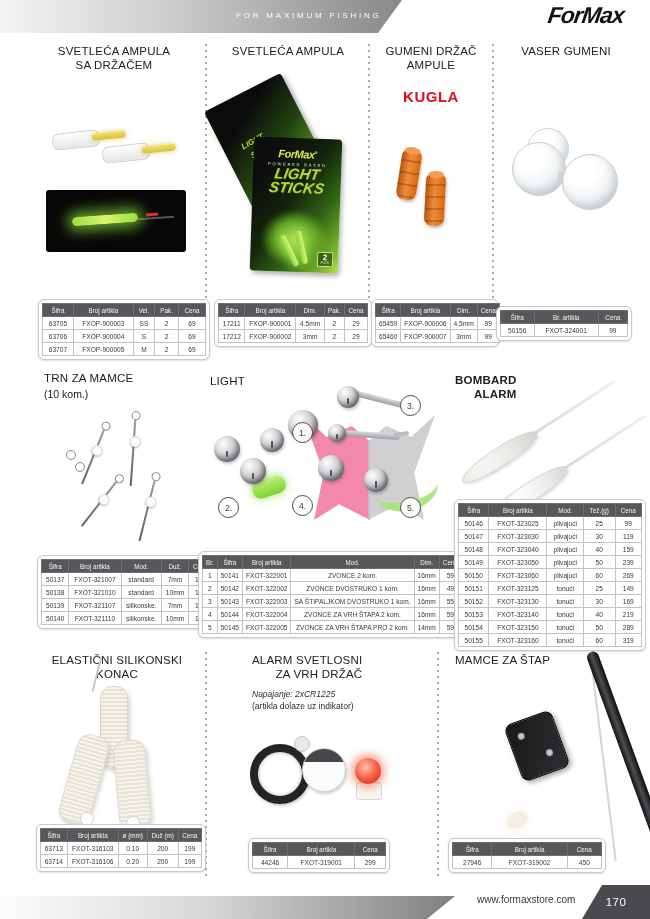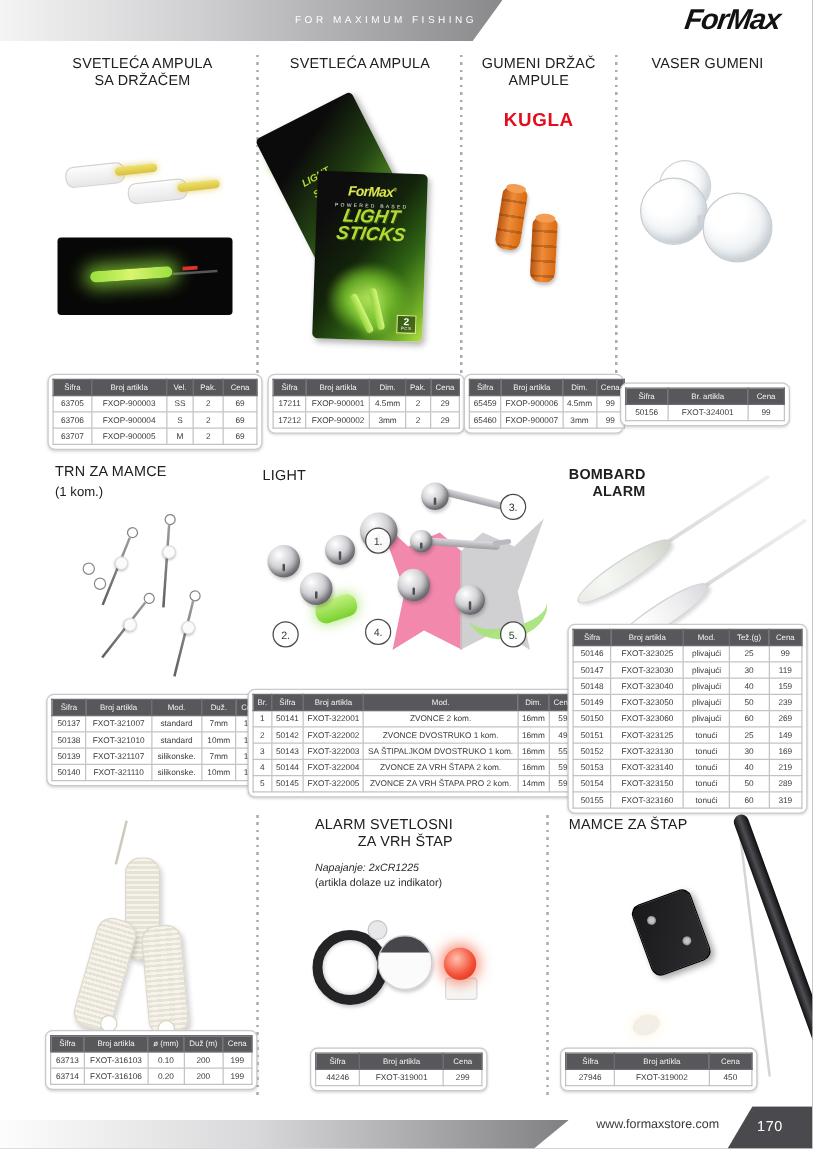--- a/index.html
+++ b/index.html
@@ -327,21 +327,21 @@
           <tr>
             <td>50156</td>
             <td>FXOT-324001</td>
             <td>99</td>
           </tr>
         </tbody>
       </table>
   </div>
 
   <div class="sec-title" style="left:44px;top:371px;">TRN ZA MAMCE</div>
-  <div class="subtitle" style="left:44px;top:388px;">(1 kom.)</div>
+  <div class="subtitle" style="left:44px;top:388px;">(10 kom.)</div>
   <div>
     <div class="ringlet" style="left:66px;top:450px;"></div>
     <div class="ringlet" style="left:75px;top:462px;"></div>
     <div class="pin" style="left:92px;top:428px;height:58px;transform:rotate(22deg);"></div>
     <div class="pin" style="left:132px;top:420px;height:66px;transform:rotate(4deg);"></div>
     <div class="pin" style="left:98px;top:476px;height:56px;transform:rotate(38deg);"></div>
     <div class="pin" style="left:146px;top:480px;height:62px;transform:rotate(14deg);"></div>
   </div>
   <div class="panel" style="left:37px;top:555px;width:172px;">
     <table>
@@ -561,20 +561,24 @@
             <td>50155</td>
             <td>FXOT-323160</td>
             <td>tonući</td>
             <td>60</td>
             <td>319</td>
           </tr>
         </tbody>
       </table>
   </div>
 
+  <div class="sec-title center" style="left:36px;top:653px;width:162px;">
+    <div>ELASTIČNI SILIKONSKI</div>
+    <div>KONAC</div>
+  </div>
   <div>
     <div class="thread" style="left:96px;top:656px;height:36px;transform:rotate(14deg);"></div>
     <div class="spool" style="left:100px;top:686px;width:26px;height:80px;"></div>
     <div class="spool" style="left:68px;top:734px;width:30px;height:88px;transform:rotate(16deg);"></div>
     <div class="spool" style="left:116px;top:740px;width:30px;height:86px;transform:rotate(-5deg);"></div>
     <div class="core" style="left:80px;top:812px;"></div>
     <div class="core" style="left:126px;top:816px;"></div>
   </div>
   <div class="panel" style="left:36px;top:824px;width:162px;">
     <table>
@@ -601,21 +605,21 @@
             <td>0.20</td>
             <td>200</td>
             <td>199</td>
           </tr>
         </tbody>
       </table>
   </div>
 
   <div class="sec-title" style="left:252px;top:653px;">
     <div>ALARM SVETLOSNI</div>
-    <div>ZA VRH ŠTAP</div>
+    <div>ZA VRH DRŽAČ</div>
   </div>
   <div class="note" style="left:252px;top:689px;font-style:italic;">Napajanje: 2xCR1225</div>
   <div class="note" style="left:252px;top:701px;">(artikla dolaze uz indikator)</div>
   <div>
     <div class="ring" style="left:250px;top:744px;"></div>
     <div class="battery" style="left:294px;top:736px;"></div>
     <div class="disc" style="left:302px;top:748px;"></div>
     <div class="ind-base" style="left:356px;top:782px;"></div>
     <div class="ind-dome" style="left:355px;top:758px;"></div>
   </div>

